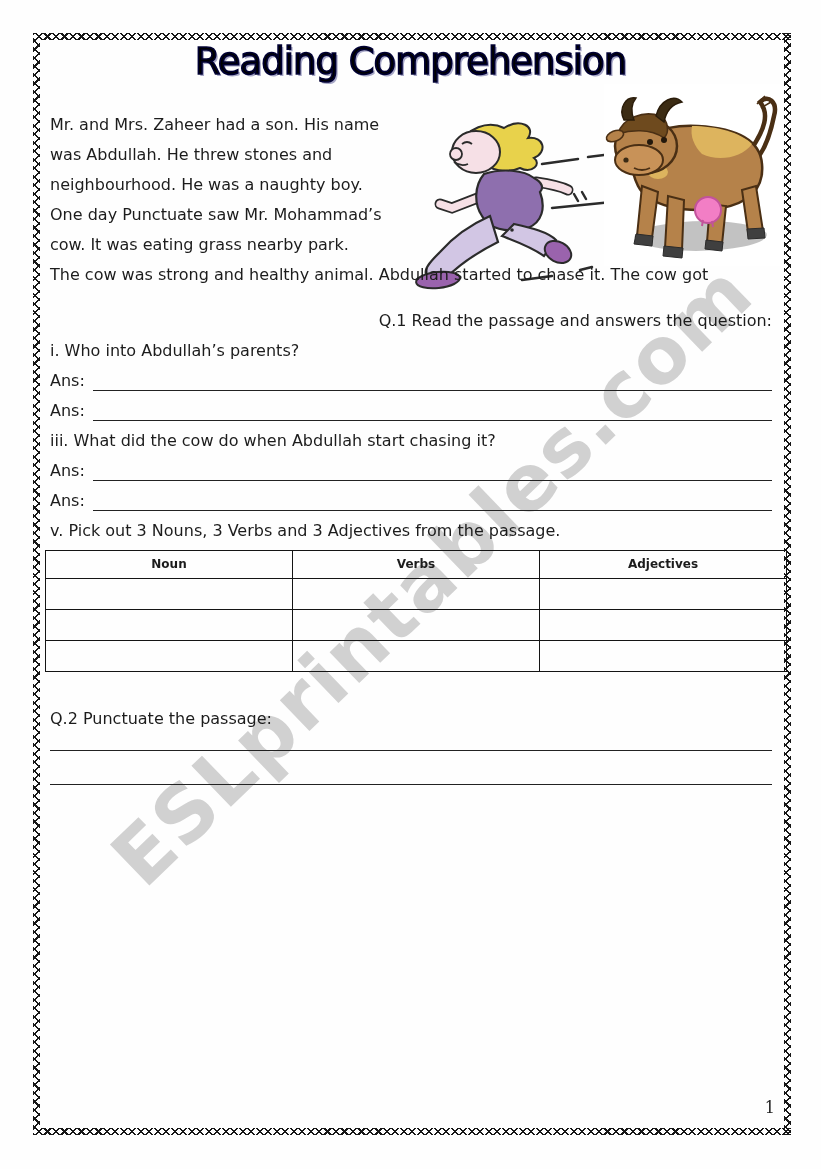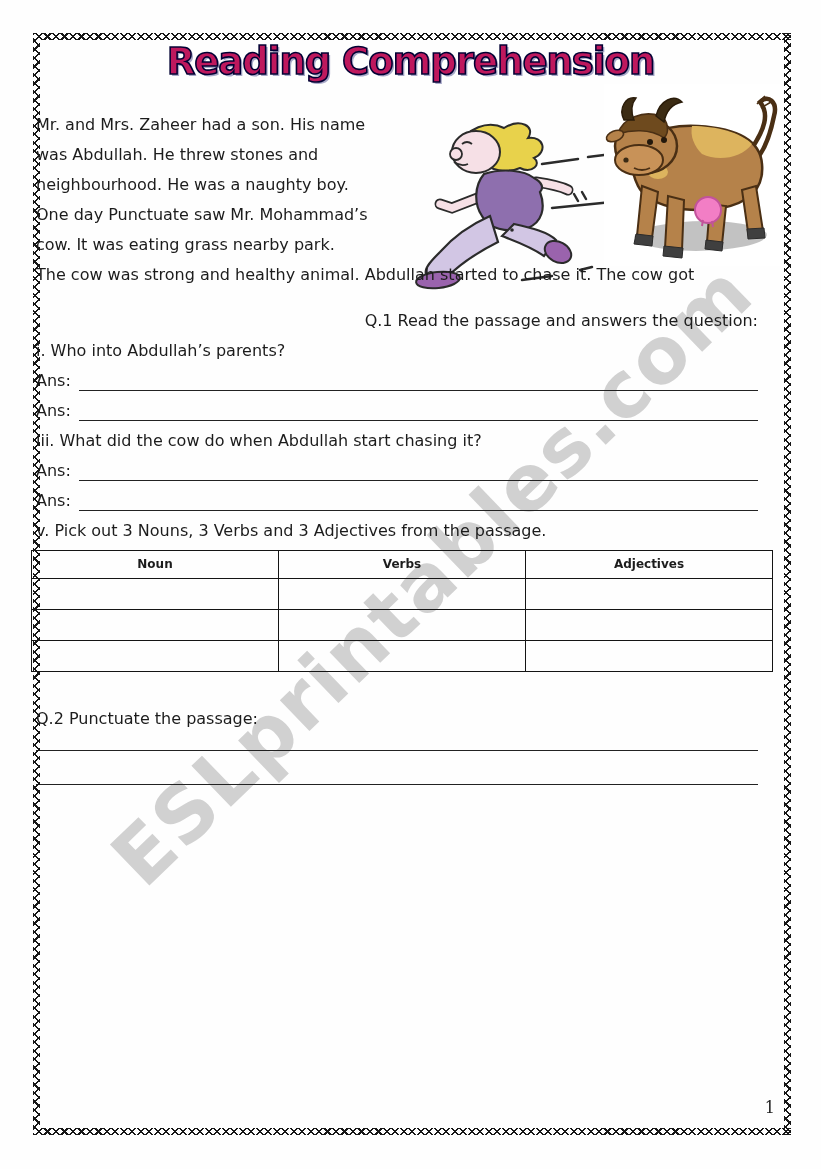--- a/index.html
+++ b/index.html
@@ -22,27 +22,27 @@
 
   .watermark {
     position:absolute; left:432px; top:575px; z-index:1;
     transform:translate(-50%,-50%) rotate(-44deg);
     font-size:78px; font-weight:bold; letter-spacing:2px; white-space:nowrap;
     color:rgba(148,148,148,0.42);
   }
 
   .title {
     position:absolute; top:40px; left:0; width:100%; text-align:center; z-index:2;
-    font-size:37px; font-weight:bold; letter-spacing:-1px; color:#be185d;
+    font-size:37px; font-weight:normal; letter-spacing:-1px; color:#000000;
     -webkit-text-stroke:1.6px #000033;
     text-shadow:2px 2px 0 #a8a8c8;
   }
 
   .inner {
-    position:absolute; left:36px; top:110px; width:722px; z-index:2;
+    position:absolute; left:50px; top:110px; width:722px; z-index:2;
     font-size:16px; line-height:30px;
   }
   .pleft  { width:368px; }
   .pline  { white-space:nowrap; }
   .qhead  { font-weight:normal; margin-top:16px;text-align:right; }
   .qline  { }
   .ans-row  { display:flex; height:30px; align-items:flex-end; }
   .ans-line { flex:1; margin:0 0 5px 8px; border-bottom:1.6px solid #222; height:0; }
 
   table.vocab { border-collapse:collapse; width:742px; margin:4px 0 0 -5px; table-layout:fixed; }

